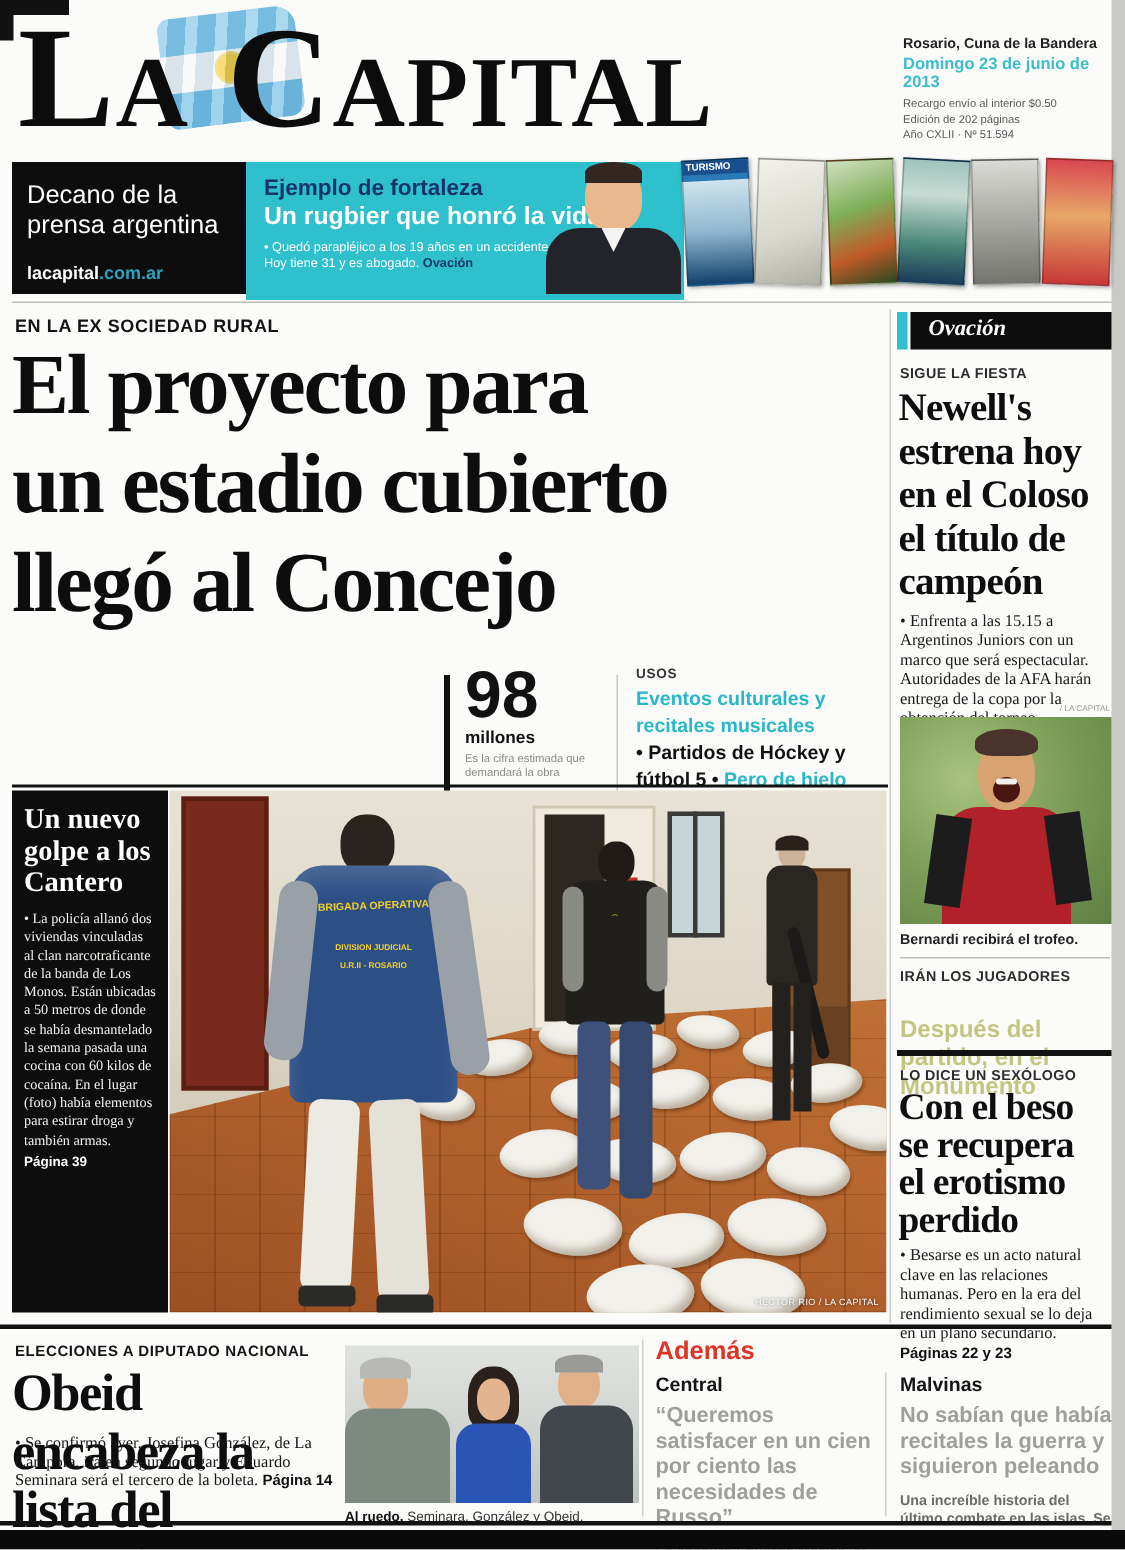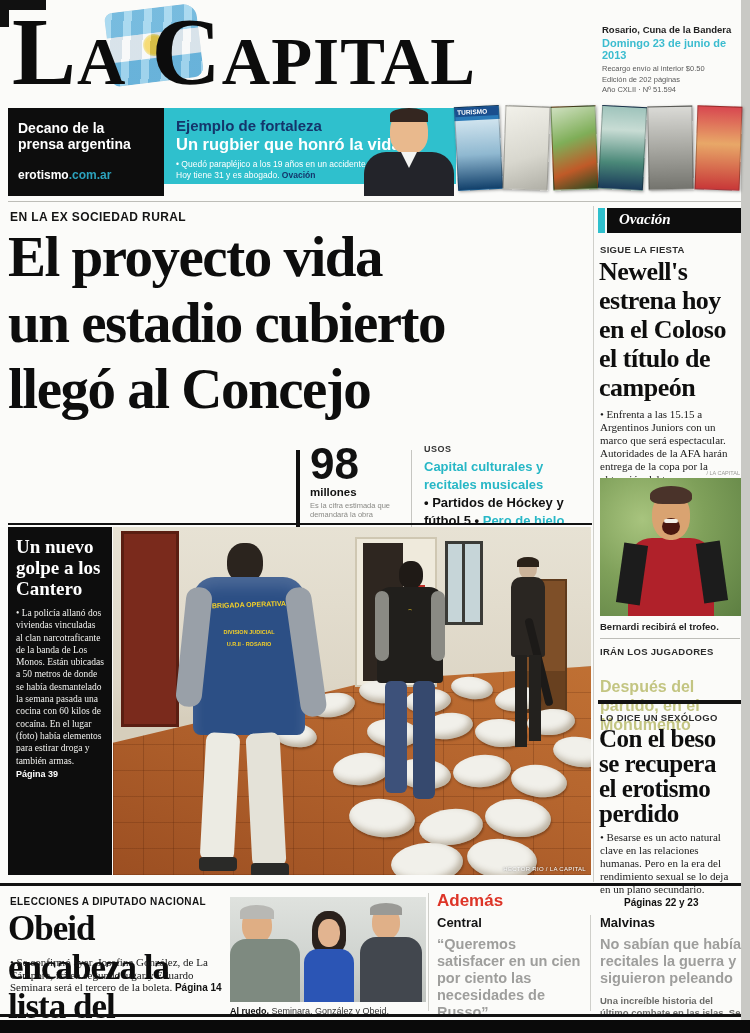--- a/index.html
+++ b/index.html
@@ -18,21 +18,21 @@
     background:radial-gradient(circle,#f2c92e 55%, #e8e29a 75%, transparent 76%); border-radius:50%; }
   .flag .fold{ position:absolute; inset:0;
     background:repeating-linear-gradient(100deg, rgba(255,255,255,.35) 0 8px, rgba(90,140,180,.18) 8px 20px); }
   .m-info { font-size:9.5px; font-weight:bold; color:#222; }
   .m-date { font-size:11px; font-weight:bold; color:#3bbccf; margin-top:2px; }
   .m-price { font-size:20px; font-weight:bold; color:#111; margin-top:9px; }
   .m-small { font-size:7.5px; color:#5a5a5a; line-height:1.4; margin-top:3px; }
 
   
   .blackbox { background:#0d0d0d; color:#fff; padding:12px 10px; }
-  .blackbox .t { font-size:14px; font-weight:bold; line-height:1.15; }
+  .blackbox .t { font-size:17px; font-weight:normal; line-height:1.15; }
   .site { font-size:12px; font-weight:bold; margin-top:16px; }
   .site .suf { color:#2ca2bd; }
   .tealbox { background:#2fc0cd; padding:9px 0 0 12px; }
   .tz-k { font-size:15px; font-weight:bold; color:#14356b; }
   .tz-t { font-size:16.5px; font-weight:bold; color:#ffffff; margin-top:1px; }
   .tz-b { font-size:8.5px; color:#fff; width:196px; line-height:1.3; margin-top:5px; }
   .tz-b .ref { color:#14356b; font-weight:bold; }
   .thumb { position:absolute; top:4px; width:45px; height:84px; border:1px solid rgba(0,0,0,.25);
     box-shadow:1px 1px 3px rgba(0,0,0,.35); }
   .thumb .lbl { display:block; font-size:6.5px; font-weight:bold; color:#fff; background:#1a4f8e; padding:1px 2px; }
@@ -106,25 +106,25 @@
       <div>Año CXLII · Nº 51.594</div>
     </div>
   </div>
 
   <div class="abs blackbox" style="left:8px;top:108px;width:156px;height:88px;">
     <div class="t">
       <span>Decano de la</span><br>
       <span>prensa argentina</span>
     </div>
     <div class="site">
-      <span>erotismo</span><span class="suf">.com.ar</span>
-    </div>
-  </div>
-
-  <div class="abs tealbox" style="left:164px;top:108px;width:292px;height:76px;">
+      <span>lacapital</span><span class="suf">.com.ar</span>
+    </div>
+  </div>
+
+  <div class="abs tealbox" style="left:164px;top:108px;width:292px;height:92px;">
     <div class="tz-k">Ejemplo de fortaleza</div>
     <div class="tz-t">Un rugbier que honró la vida</div>
     <div class="tz-b">
       <span>• Quedó parapléjico a los 19 años en un accidente. Hoy tiene 31 y es abogado. </span><span class="ref">Ovación</span>
     </div>
   </div>
 
   <div class="abs photo" style="left:362px;top:108px;width:94px;height:88px;">
     <div class="abs" style="left:28px;top:2px;width:38px;height:44px;background:#e9b98d;border-radius:46% 46% 42% 42%;"></div>
     <div class="abs" style="left:28px;top:0px;width:38px;height:14px;background:#342620;border-radius:50% 50% 0 0;"></div>
@@ -150,37 +150,37 @@
     </div>
     <div class="thumb" style="left:240px;transform:rotate(2deg);background:linear-gradient(180deg,#d84850 0%,#e8a868 45%,#c83838 100%);">
       <span class="lbl" style="background:transparent"></span>
     </div>
   </div>
 
   <div class="abs hr-gray" style="left:8px;top:201px;width:733px;"></div>
 
   <div class="abs kicker" style="left:10px;top:210px;">EN LA EX SOCIEDAD RURAL</div>
   <div class="abs headline-main" style="left:8px;top:224px;width:585px;">
-    <span>El proyecto vida</span><br>
+    <span>El proyecto para</span><br>
     <span>un estadio cubierto</span><br>
     <span>llegó al Concejo</span>
   </div>
 
 
   <div class="abs" style="left:296px;top:450px;width:4px;height:80px;background:#111;"></div>
   <div class="abs" style="left:310px;top:444px;width:95px;">
     <div class="fig-num">98</div>
     <div class="fig-unit">millones</div>
     <div class="fig-note">Es la cifra estimada que demandará la obra</div>
   </div>
   <div class="abs" style="left:411px;top:450px;width:1px;height:78px;background:#c6c6c2;"></div>
   <div class="abs" style="left:424px;top:444px;width:158px;">
     <div class="usos-label">USOS</div>
     <div style="margin-top:3px;">
-      <span class="usos-cyan">Capital culturales y recitales musicales</span><br>
+      <span class="usos-cyan">Eventos culturales y recitales musicales</span><br>
       <span class="usos-black">• Partidos de Hóckey y fútbol 5 • </span><span class="usos-cyan">Pero de hielo</span>
     </div>
   </div>
 
   <div class="abs" style="left:593px;top:206px;width:1px;height:676px;background:#cfcfca;"></div>
 
   <div class="abs" style="left:598px;top:208px;width:7px;height:25px;background:#2fc0cd;"></div>
   <div class="abs sec-box" style="left:607px;top:208px;width:134px;height:25px;">
     <span>Ovación</span>
   </div>
@@ -211,21 +211,21 @@
   <div class="abs hr-heavy" style="left:598px;top:700px;width:143px;height:4px;"></div>
 
   <div class="abs kicker-sm" style="left:600px;top:712px;">LO DICE UN SEXÓLOGO</div>
   <div class="abs rail-h" style="left:599px;top:726px;width:142px;font-size:25px;line-height:25px;">
     <span>Con el beso</span><br>
     <span>se recupera</span><br>
     <span>el erotismo</span><br>
     <span>perdido</span>
   </div>
   <div class="abs rail-b" style="left:600px;top:831px;width:140px;">
-    <span>• Besarse es un acto natural clave en las relaciones humanas. Pero en la era del rendimiento sexual se lo deja en un plano secundario. </span><span class="pageref" style="font-size:10px;margin-left:24px;">Páginas 22 y 23</span>
+    <span>• Besarse es un acto natural clave en las relaciones humanas. Pero en la era del rendimiento sexual se lo deja en un plano secundario. </span><span class="pageref" style="font-size:10px;">Páginas 22 y 23</span>
   </div>
 
   <div class="abs hr-heavy" style="left:8px;top:523px;width:584px;height:2px;"></div>
 
   <div class="abs blackbox" style="left:8px;top:527px;width:104px;height:348px;padding:9px 8px;">
     <div class="serif" style="font-weight:bold;font-size:19px;line-height:21px;">
       <span>Un nuevo golpe a los Cantero</span>
     </div>
     <div class="serif" style="font-size:9.5px;line-height:12.3px;margin-top:8px;color:#f2f2ef;">
       <span>• La policía allanó dos viviendas vinculadas al clan narcotraficante de la banda de Los Monos. Están ubicadas a 50 metros de donde se  había desmantelado la semana pasada una cocina con 60 kilos de cocaína. En el lugar (foto) había elementos para estirar droga y también armas. </span>

